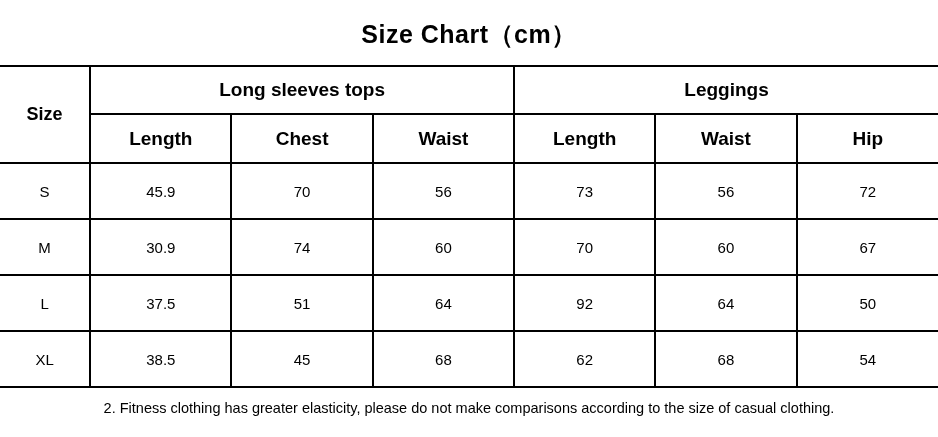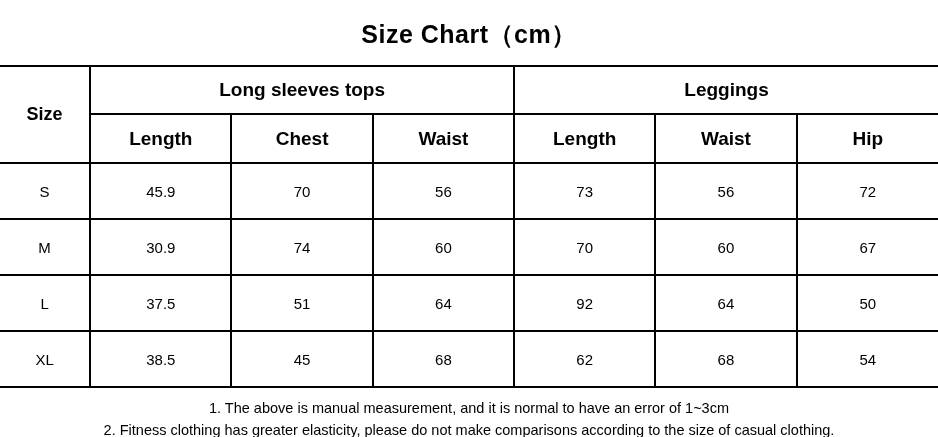--- a/index.html
+++ b/index.html
@@ -159,17 +159,16 @@
         <td>45</td>
         <td>68</td>
         <td>62</td>
         <td>68</td>
         <td>54</td>
       </tr>
     </tbody>
   </table>
 
   <div class="notes">
-    <span class="note-line">1. The above is manual measurement, and it is normal to have an error of 1~3cm</span>
     <span class="note-line">2. Fitness clothing has greater elasticity, please do not make comparisons according to the size of casual clothing.</span>
   </div>
 
 </div>
 
 </body></html>

